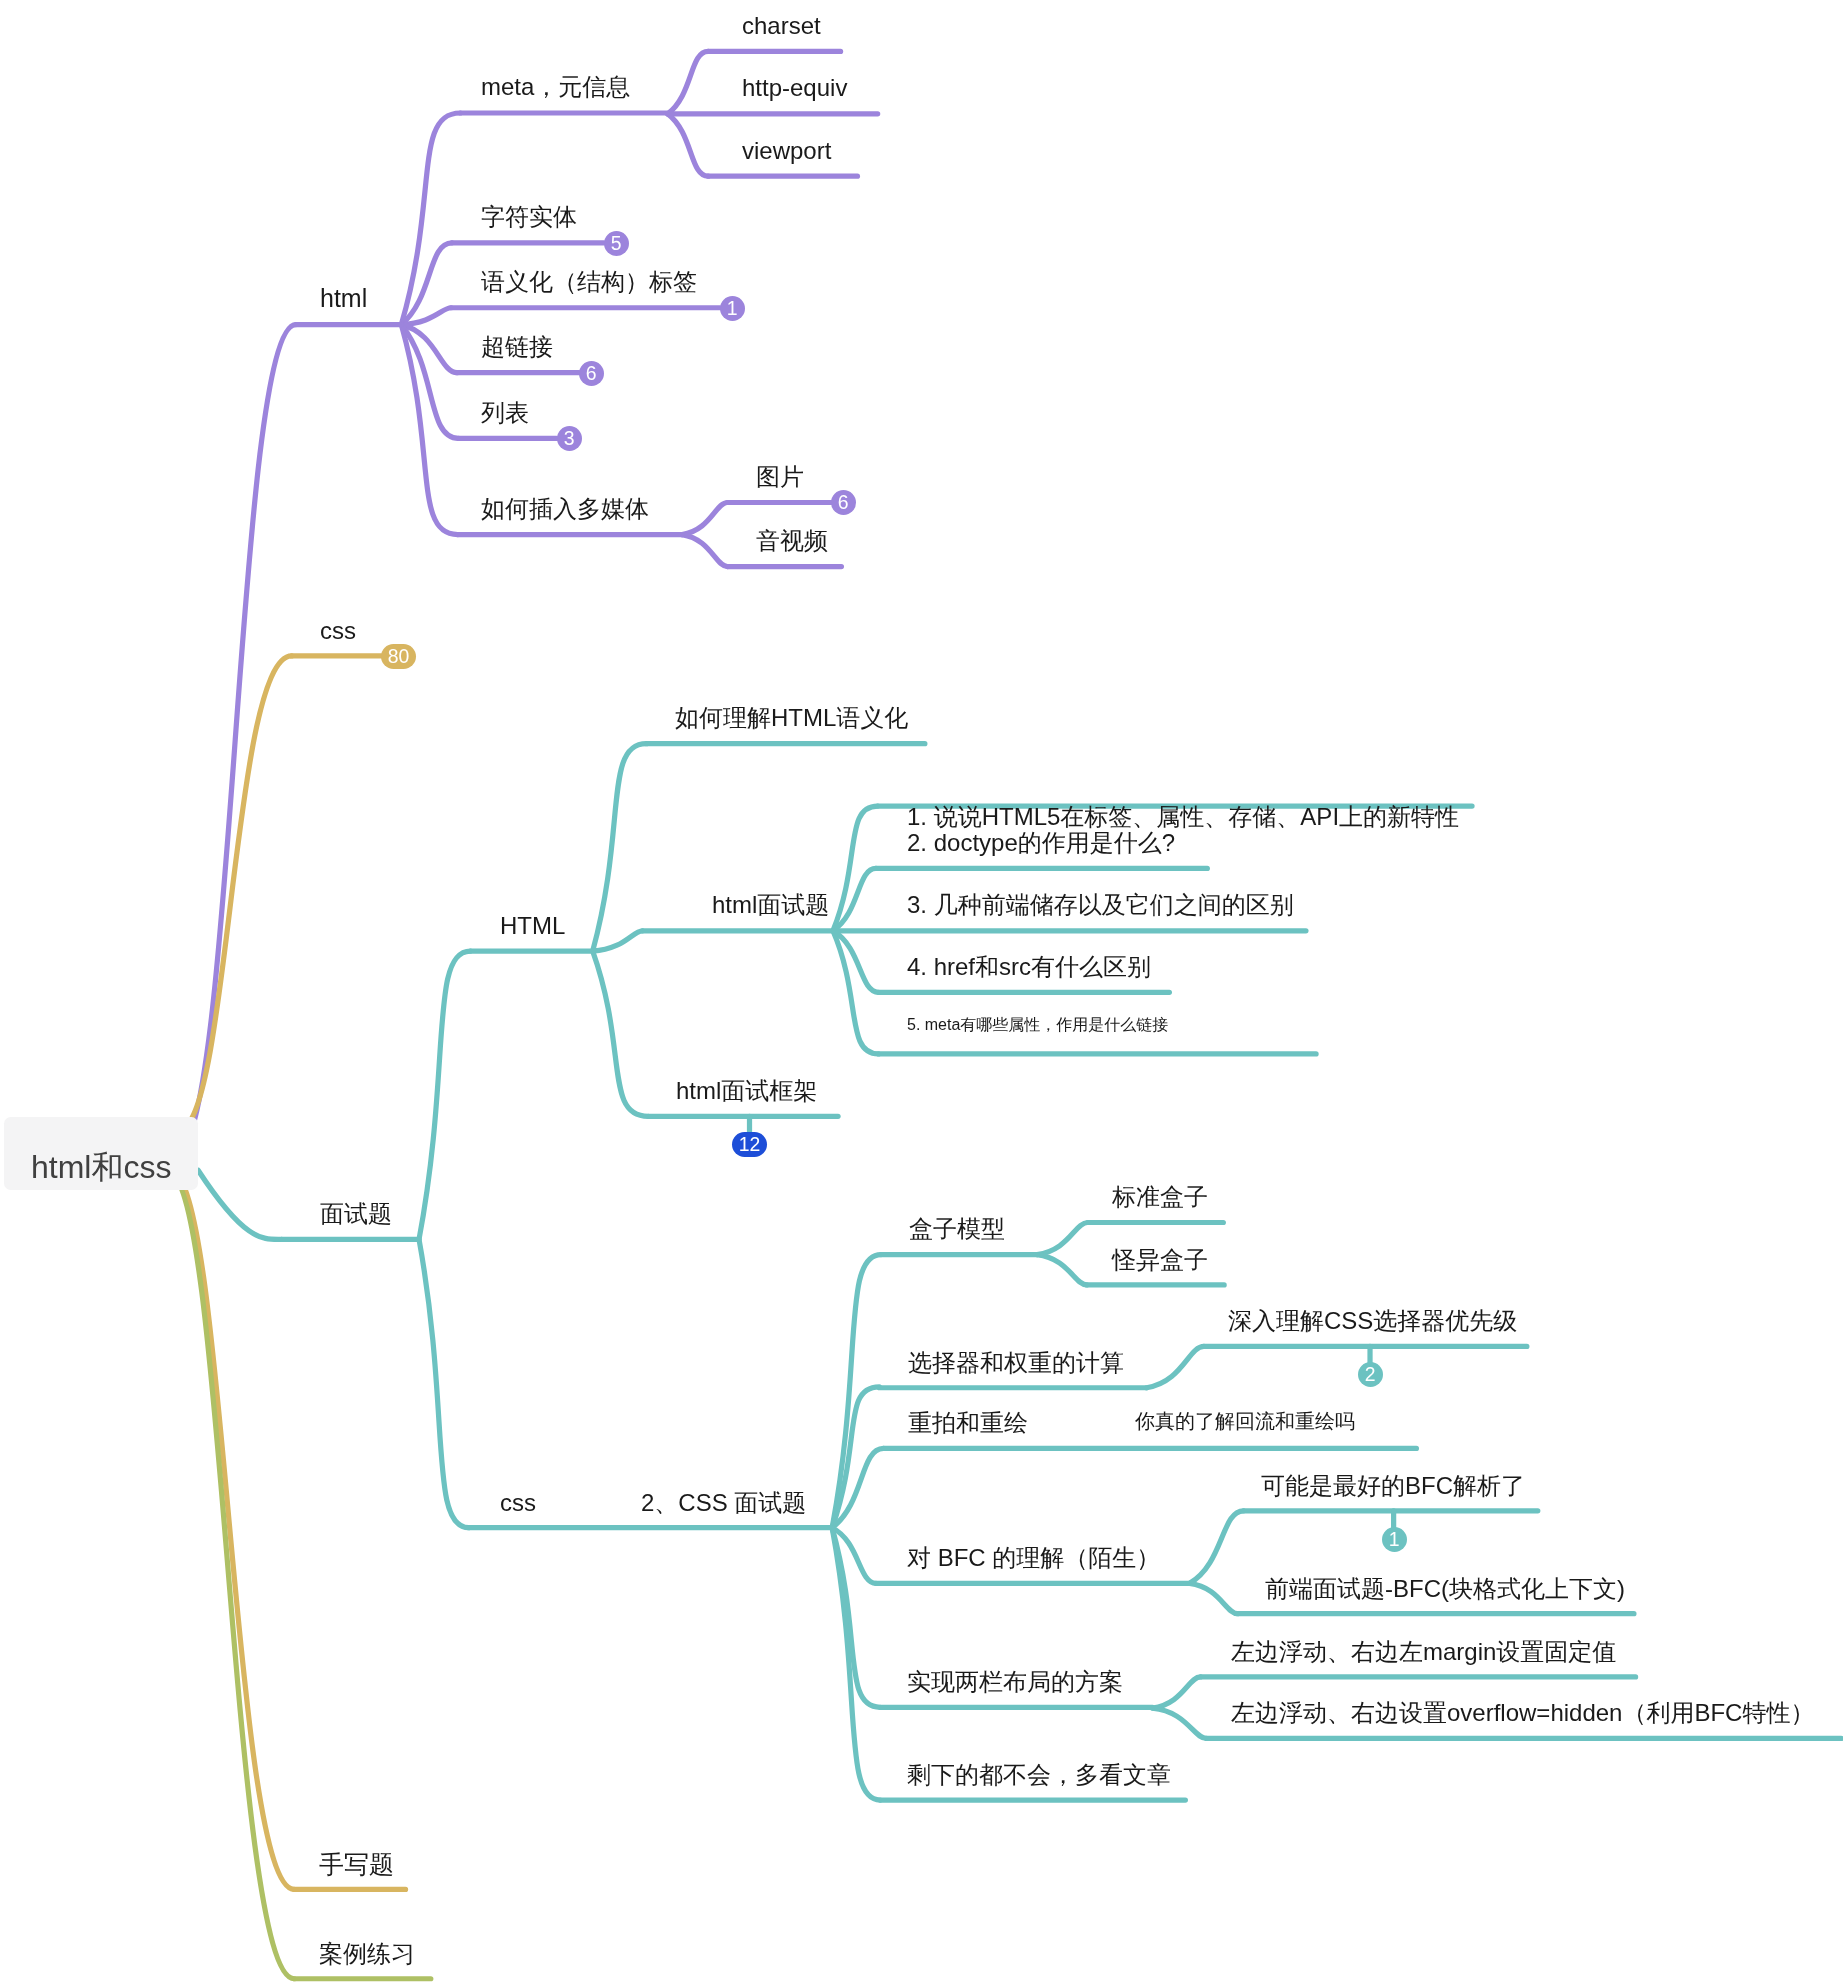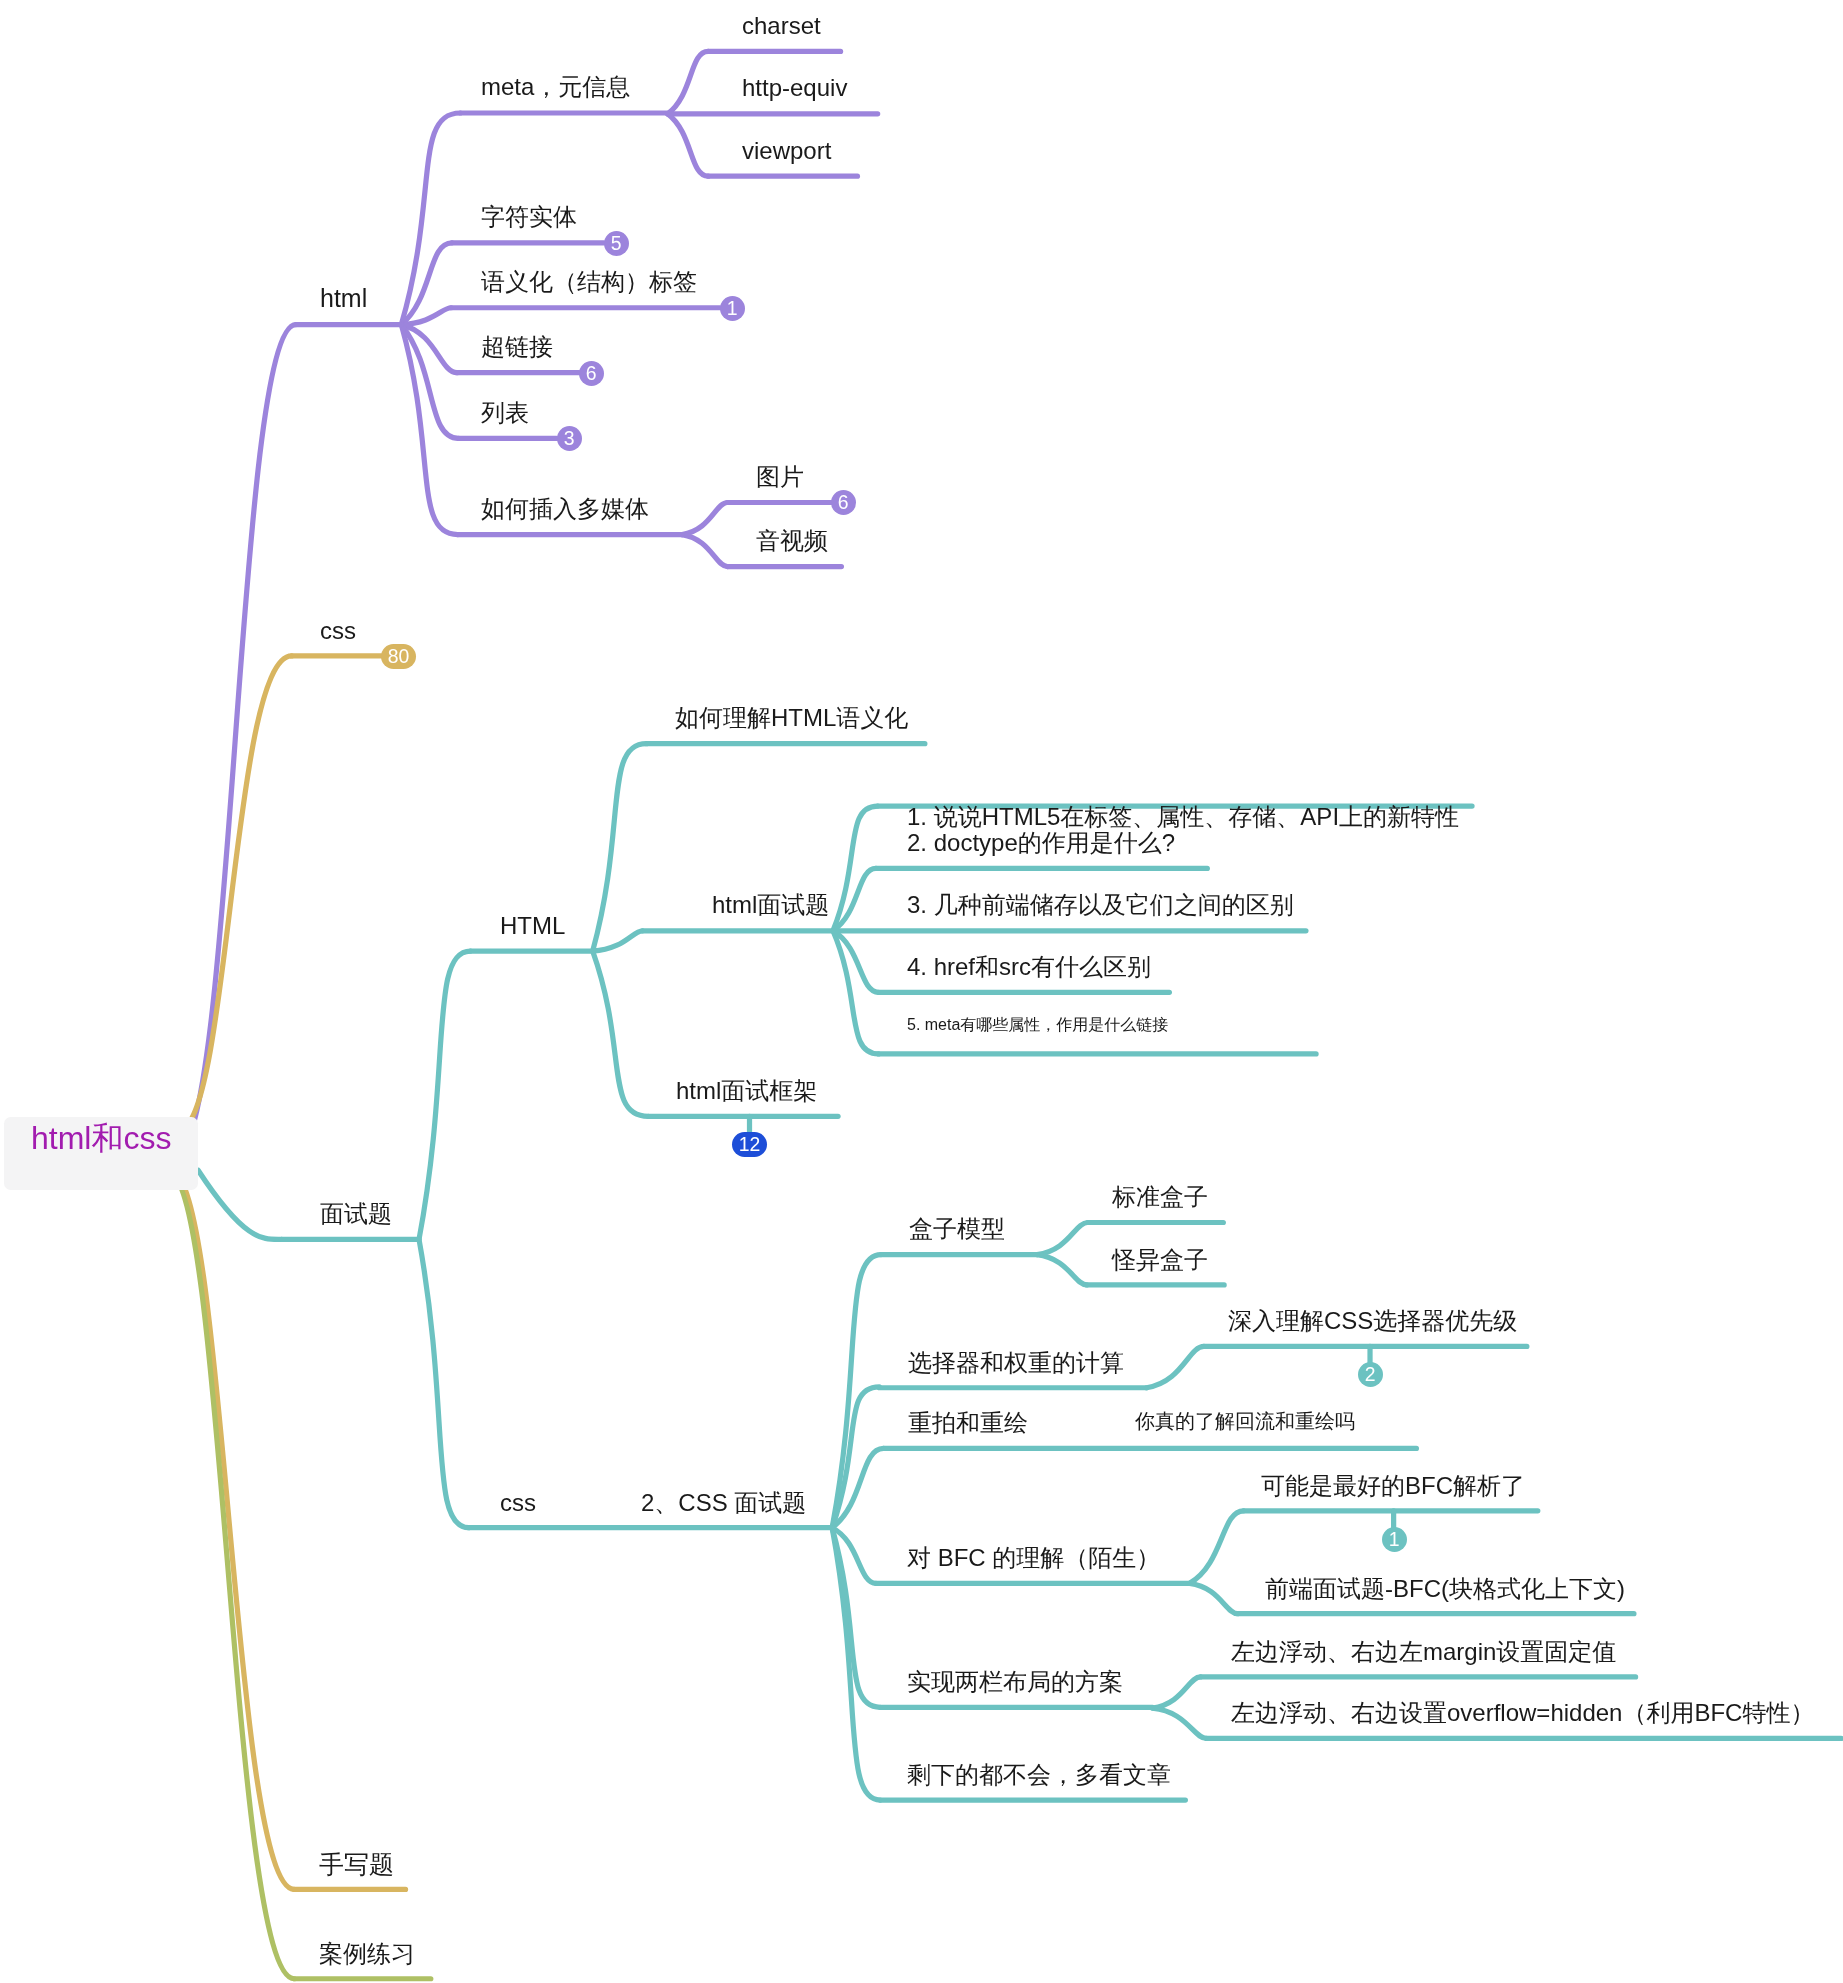--- a/index.html
+++ b/index.html
@@ -4,21 +4,21 @@
 <title>html和css</title>
 <style>
   html,body{margin:0;padding:0;background:#ffffff;}
   #stage{position:relative;width:1843px;height:1983px;background:#ffffff;overflow:hidden;
          font-family:"Liberation Sans","DejaVu Sans",sans-serif;}
   #edges{position:absolute;left:0;top:0;width:1843px;height:1983px;}
   .lbl{position:absolute;white-space:nowrap;color:#1a1a1a;letter-spacing:0;}
   .badge{position:absolute;display:flex;align-items:center;justify-content:center;
          color:#fff;border-radius:842px;font-size:19.4px;line-height:1;font-weight:400;}
   #rootbox{position:absolute;background:#f0f0f0;border-radius:6.7px;
-           display:flex;align-items:flex-start;justify-content:center;color:#a21caf;}
+           display:flex;align-items:flex-end;justify-content:center;color:#404040;}
 </style>
 </head>
 <body>
 
 <div id="stage">
   <svg id="edges" viewBox="0 0 2186 2352" xmlns="http://www.w3.org/2000/svg">
       <path d="M 207 1370 C 279 1370 279 385 351 385" fill="none" stroke="#9c84dc" stroke-width="6.2" stroke-linecap="round"></path>
       <path d="M 476 385 C 520.1 234.4 490 134 546 134" fill="none" stroke="#9c84dc" stroke-width="6.2" stroke-linecap="round"></path>
       <path d="M 476 385 C 513.8 353.63666666666666 507.3666666666667 288 536 288" fill="none" stroke="#9c84dc" stroke-width="6.2" stroke-linecap="round"></path>
       <path d="M 476 385 C 513.17 383.64406779661016 524.4333333333333 365 535 365" fill="none" stroke="#9c84dc" stroke-width="6.2" stroke-linecap="round"></path>

